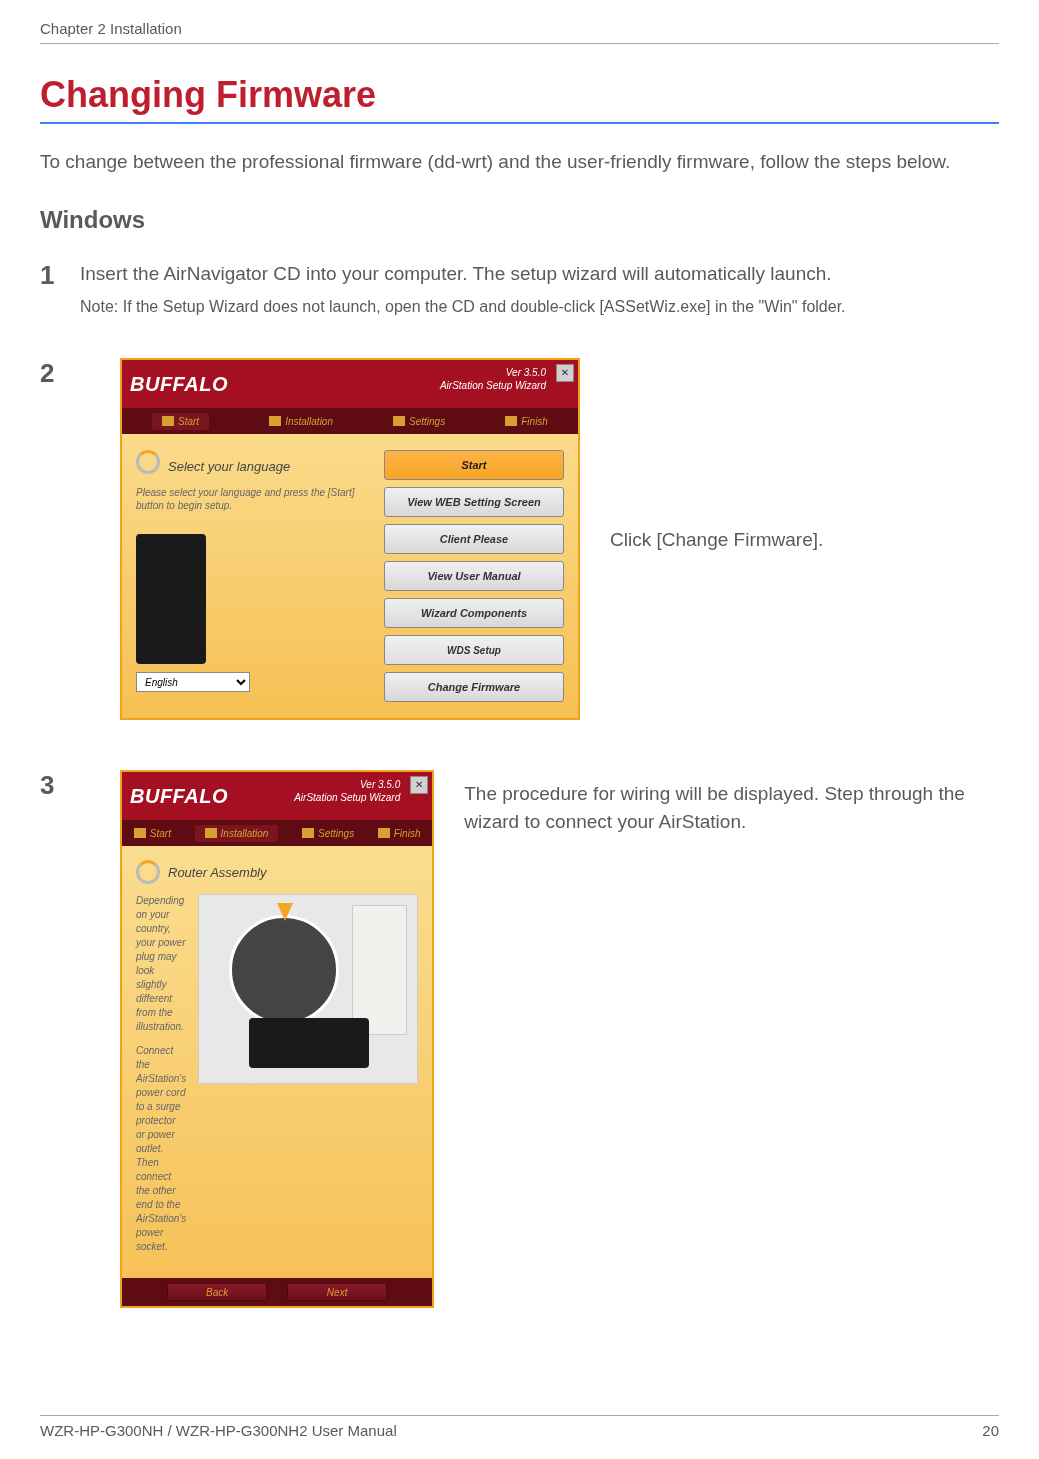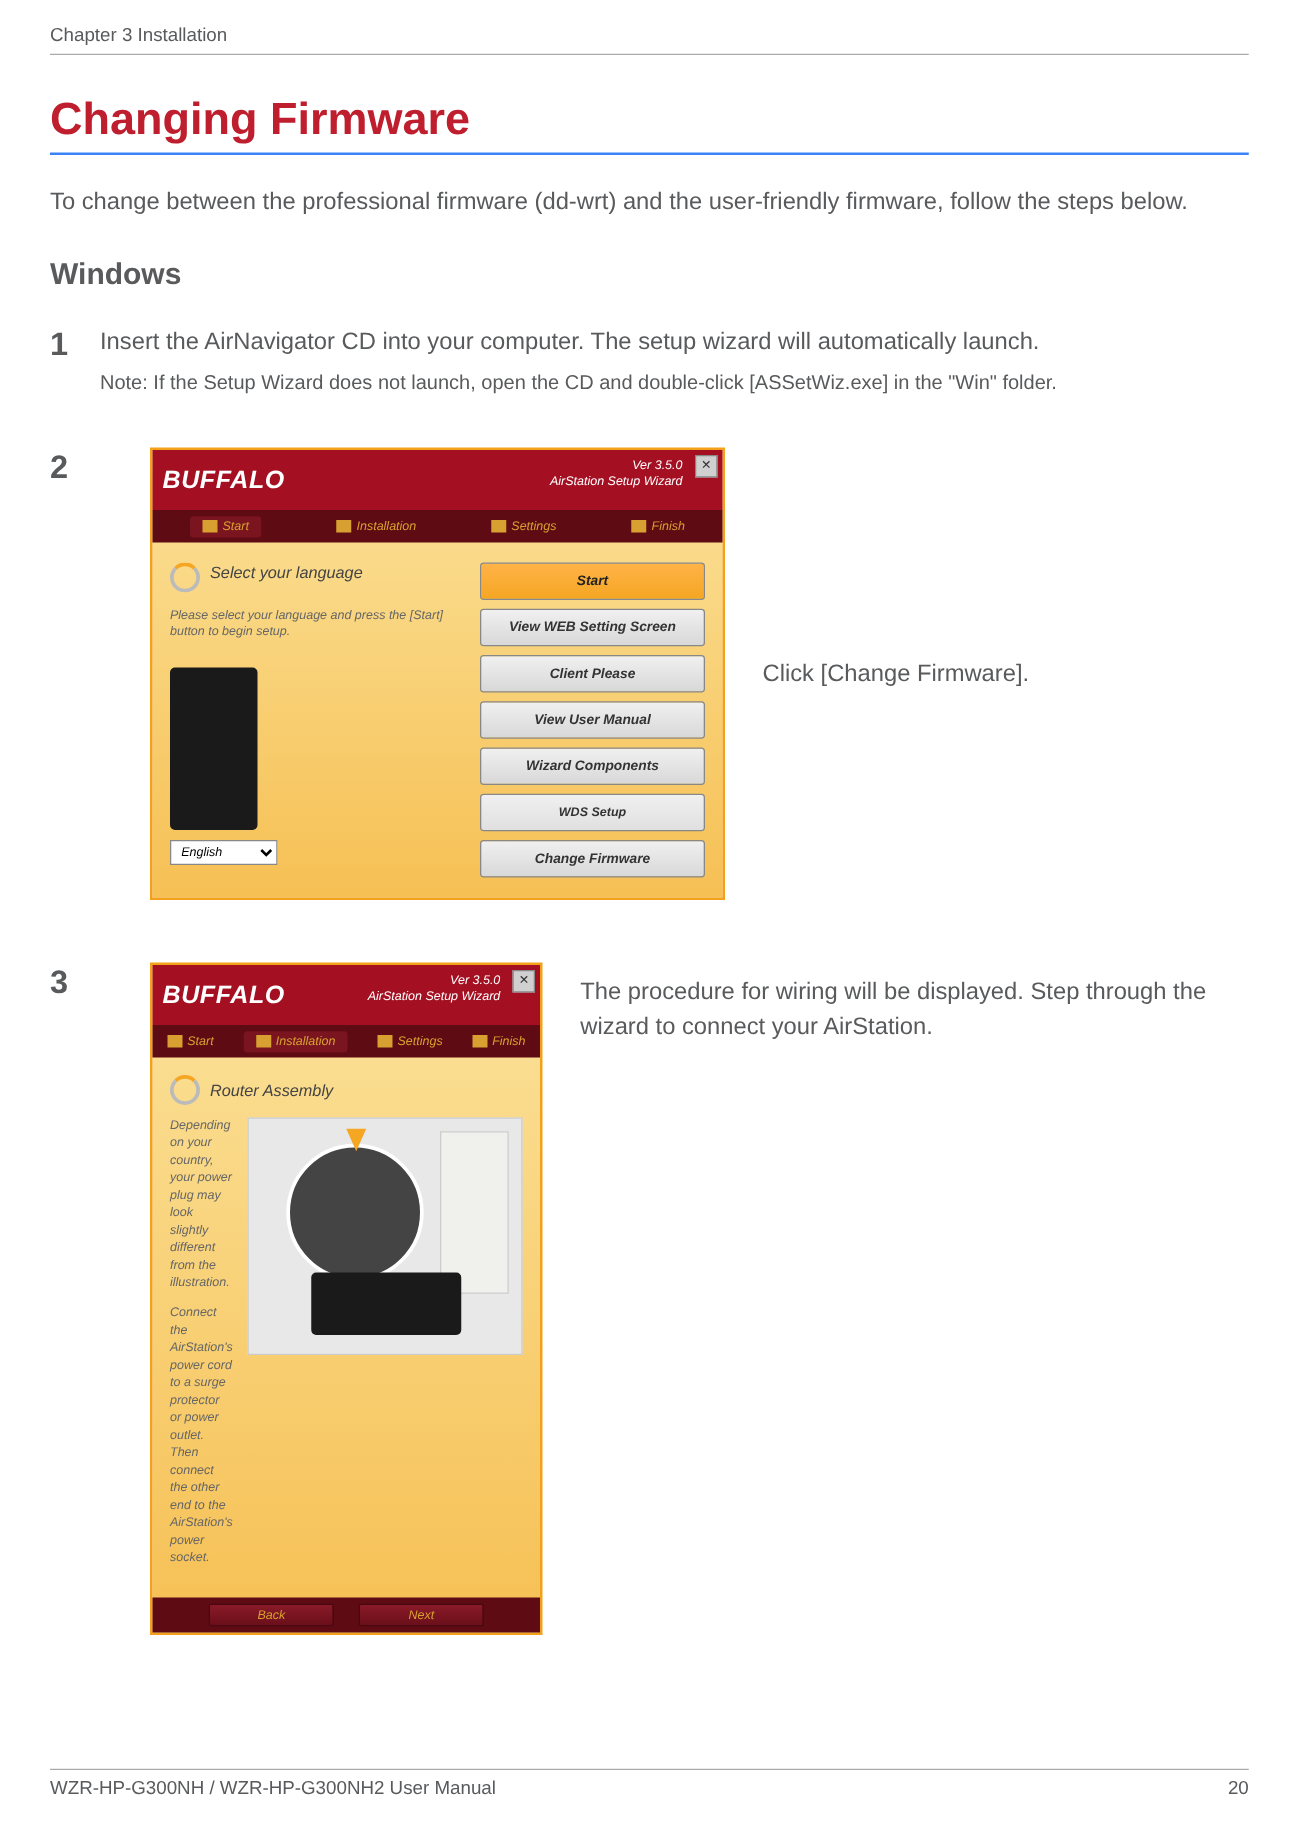--- a/index.html
+++ b/index.html
@@ -157,21 +157,21 @@
       flex: 1;
     }
     .wizard-right {
       width: 180px;
       display: flex;
       flex-direction: column;
       gap: 7px;
     }
     .select-lang-row {
       display: flex;
-      align-items: flex-start;
+      align-items: flex-end;
       gap: 8px;
       margin-bottom: 12px;
     }
     .lang-icon {
       width: 24px;
       height: 24px;
       border: 3px solid #bbb;
       border-top-color: #f5a623;
       border-radius: 50%;
     }
@@ -189,21 +189,21 @@
     }
     .router-image {
       width: 70px;
       height: 130px;
       background: #1a1a1a;
       border-radius: 4px;
       margin-top: 10px;
     }
     .lang-select {
       margin-top: 8px;
-      width: 86px;
+      width: 114px;
       height: 20px;
       font-size: 10px;
       border: 1px solid #888;
       background: #fff;
       padding: 0 4px;
       font-style: italic;
     }
     .wiz-btn {
       height: 30px;
       border: 1px solid #888;
@@ -332,21 +332,21 @@
       display: flex;
       justify-content: space-between;
       font-size: 15px;
       color: #595a5c;
     }
   </style>
 </head>
 <body>
 
 <div class="header-row">
-  <span class="chapter-label">Chapter 3  Installation</span>
+  <span class="chapter-label">Chapter 2  Installation</span>
 </div>
 
 <h1 class="h1">Changing Firmware</h1>
 
 <p class="intro">To change between the professional firmware (dd-wrt) and the user-friendly firmware, follow the steps below.</p>
 
 <h2 class="h2">Windows</h2>
 
 <div class="step">
   <div class="step-num">1</div>

